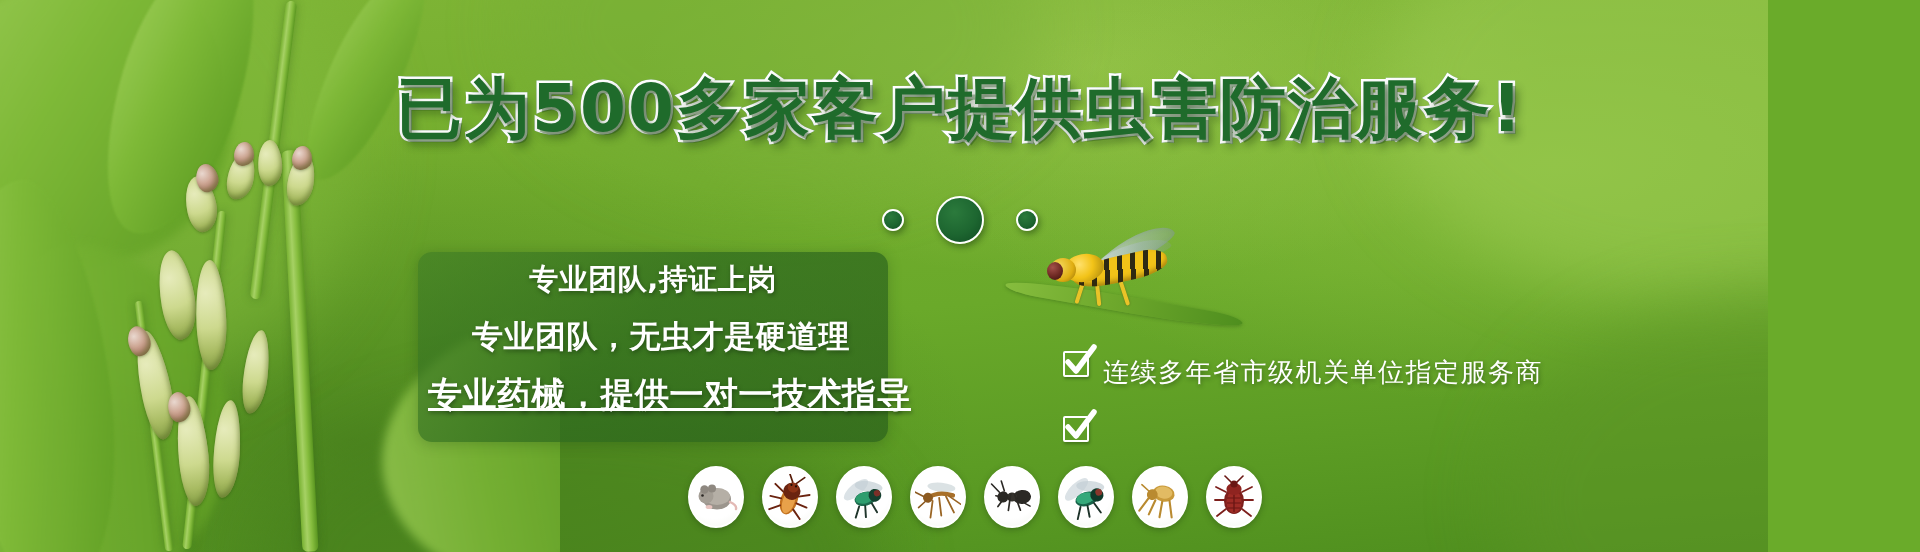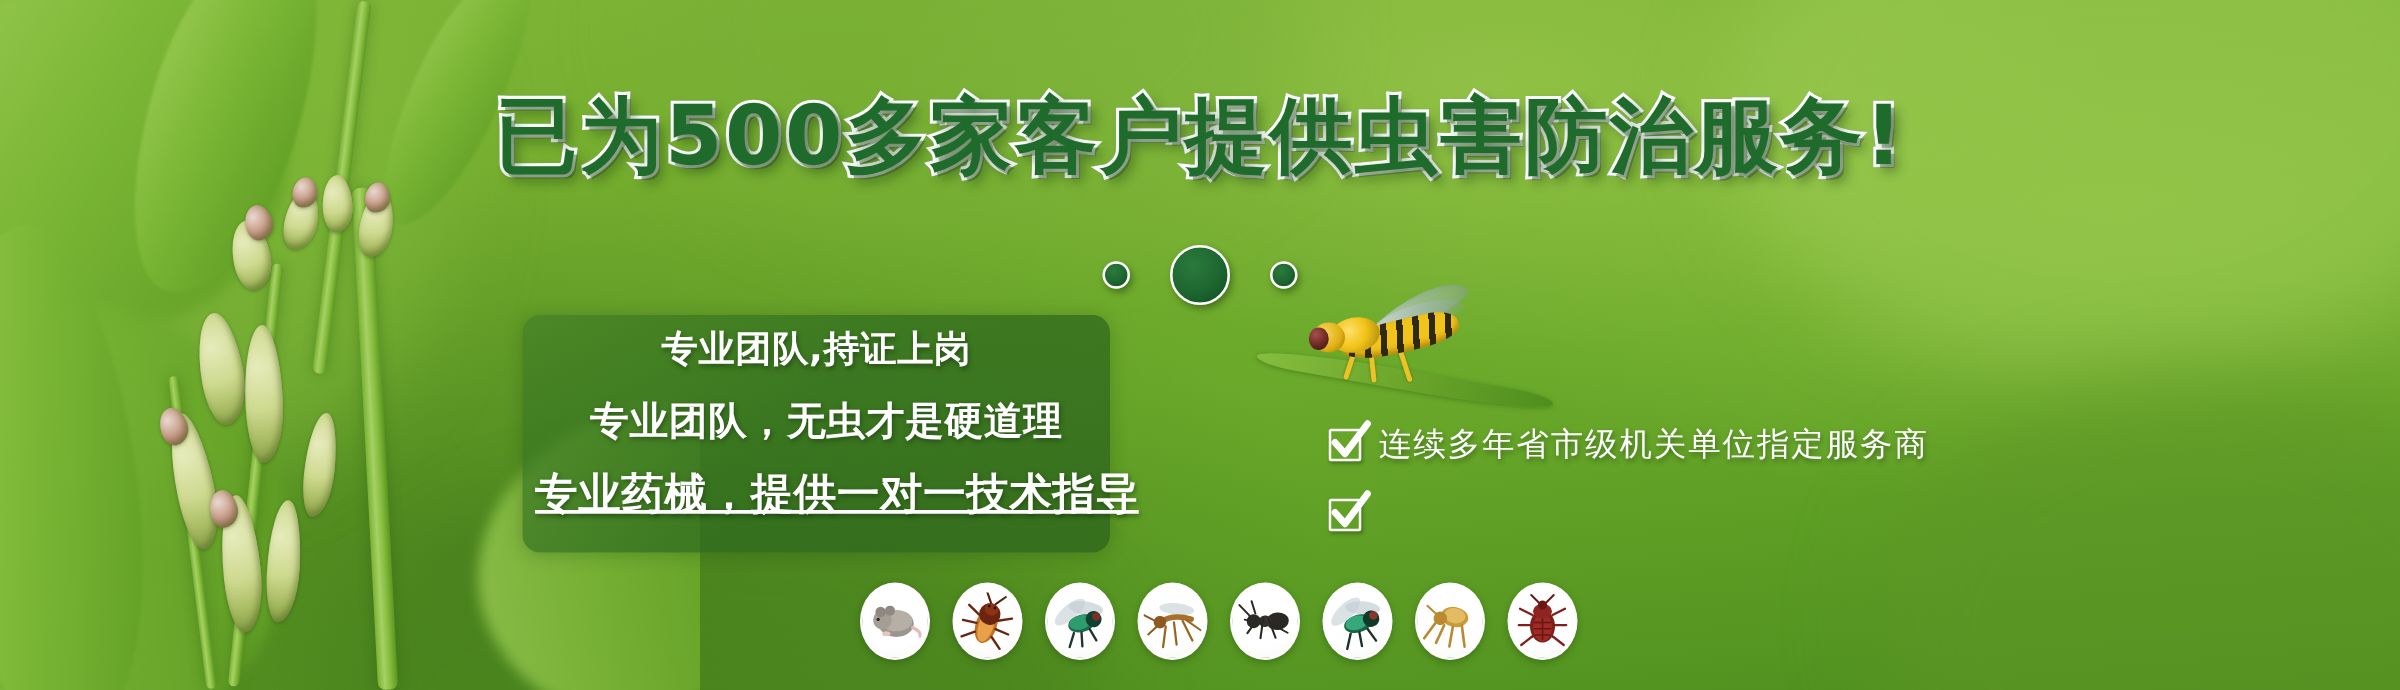--- a/index.html
+++ b/index.html
@@ -5,21 +5,21 @@
 <style>
   * { margin:0; padding:0; box-sizing:border-box; }
   html,body { width:1920px; height:552px; overflow:hidden; }
   body {
     font-family:"Liberation Sans","DejaVu Sans",sans-serif;
     background:#6aab2a;
   }
 
   .banner {
     position:relative;
-    width:1920px; height:552px;
+    width:1768px; height:552px;
     overflow:hidden;
     background:
       radial-gradient(ellipse 55% 70% at 88% 30%, rgba(150,200,70,.55) 0%, rgba(150,200,70,0) 62%),
       radial-gradient(ellipse 40% 60% at 62% 12%, rgba(176,214,96,.45) 0%, rgba(176,214,96,0) 65%),
       radial-gradient(ellipse 50% 80% at 20% 80%, rgba(58,110,24,.55) 0%, rgba(58,110,24,0) 70%),
       linear-gradient(175deg, #7fb536 0%, #74ad2e 28%, #6aa92a 55%, #5c9c24 78%, #4e8e1e 100%);
   }
 
   
   .bokeh { position:absolute; border-radius:50%; filter:blur(34px); pointer-events:none; }
@@ -120,20 +120,21 @@
     border:2px solid #ffffff;
     border-radius:2px;
     box-shadow:1px 2px 3px rgba(20,45,12,.35);
   }
   .check-box svg { position:absolute; left:-4px; top:-10px; width:38px; height:38px; overflow:visible; }
   .bullet-text {
     color:#ffffff; font-size:26px; font-weight:400; white-space:nowrap;
     letter-spacing:1.5px;
     text-shadow:1px 2px 4px rgba(20,45,12,.45);
     font-family:"DejaVu Sans","Liberation Sans",sans-serif;
+    margin-top:17px;
   }
 
   
   .fly-wrap { position:absolute; left:1034px; top:240px; width:180px; height:80px; }
   .fly-leaf {
     position:absolute; left:-30px; top:56px; width:240px; height:16px;
     background:linear-gradient(95deg,#86bd3e 0%,#6ea82c 45%,#4e8e1e 100%);
     border-radius:50% 14% 50% 14%/60% 40% 60% 40%;
     transform:rotate(10deg);
     box-shadow:0 1px 4px rgba(30,65,15,.35);

